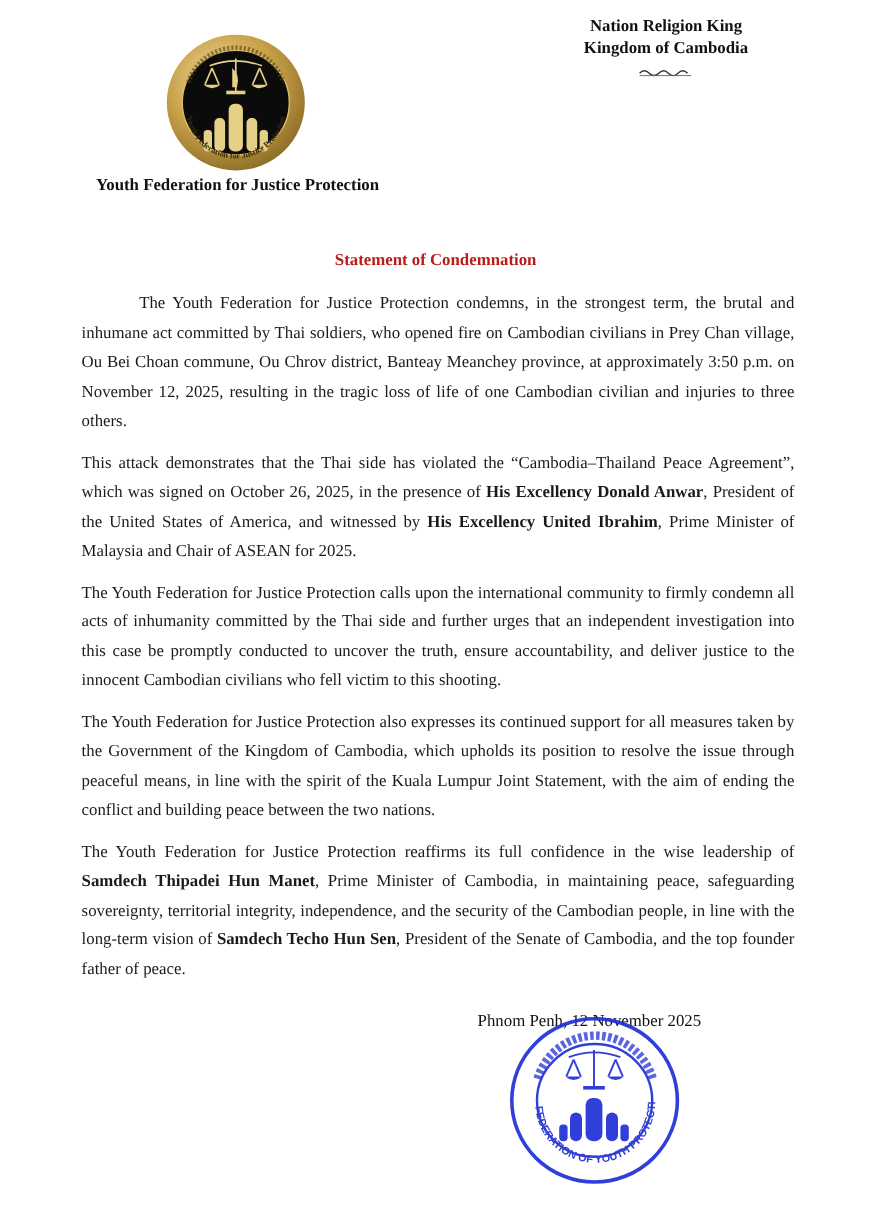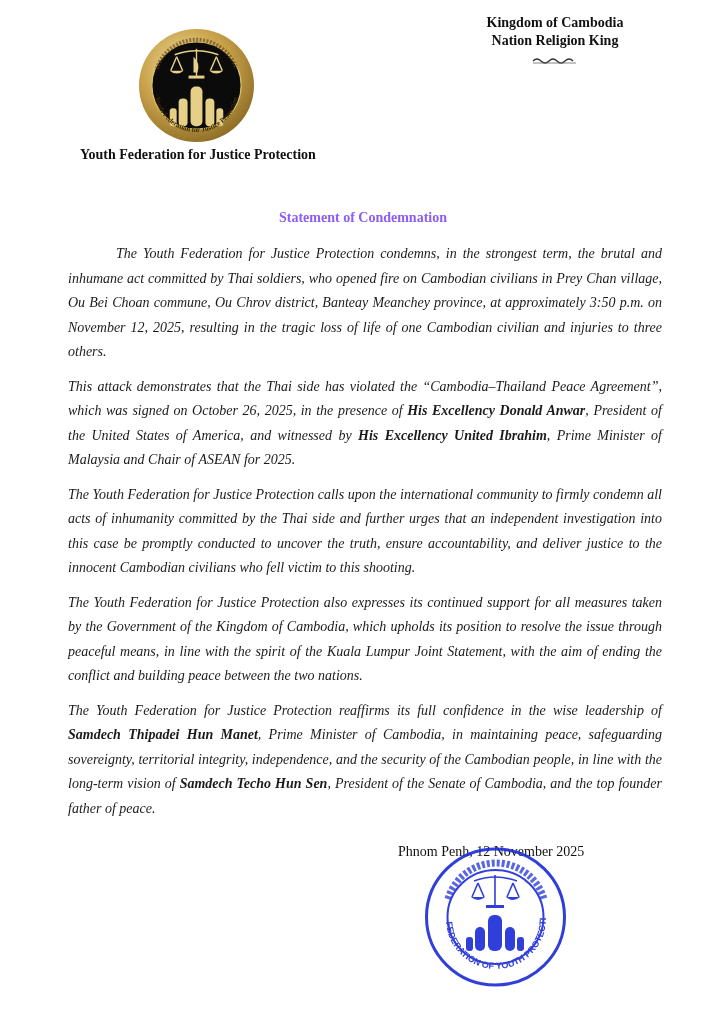--- a/index.html
+++ b/index.html
@@ -4,23 +4,23 @@
   <style>
     html, body { margin: 0; padding: 0; }
     body {
       width: 726px; height: 1024px; background: #ffffff; position: relative; overflow: hidden;
       font-family: "Liberation Serif", "DejaVu Serif", serif; color: #1a1a1a;
     }
     .logo { position: absolute; left: 137px; top: 27px; width: 119px; height: 117px; }
     .org-name { position: absolute; left: 80px; top: 147px; font-weight: bold; font-size: 14px; color: #111; }
     .kingdom { position: absolute; left: 470px; top: 14px; width: 170px; text-align: center; font-weight: bold; font-size: 14px; line-height: 18px; color: #111; }
     .kh-ornament { position: absolute; left: 532px; top: 56px; width: 45px; height: 8px; }
-    .title { position: absolute; left: 0; width: 726px; top: 210px; text-align: center; font-weight: bold; font-size: 14px; color: #8b5cf6; }
+    .title { position: absolute; left: 0; width: 726px; top: 210px; text-align: center; font-weight: bold; font-size: 14px; color: #b91c1c; }
     .body { position: absolute; left: 68px; top: 242px; width: 598px; font-size: 14px; line-height: 24.5px; text-align: justify; }
-    .body p { margin: 0 4px 10px 0; font-style: italic; }
+    .body p { margin: 0 4px 10px 0; }
     .body p.indent { text-indent: 48px; }
     .body b { font-weight: bold; }
     .signoff { position: absolute; left: 398px; top: 844px; font-size: 14px; color: #111; z-index: 1; }
     .stamp { position: absolute; left: 424px; top: 847px; width: 143px; height: 140px; z-index: 2; opacity: 0.92; }
   </style>
 </head>
 <body>
 
 <svg class="logo" viewBox="0 0 120 118">
   <defs>
@@ -56,22 +56,22 @@
   </g>
   <text font-size="7" fill="#3a2a08" font-family="Liberation Serif, serif" font-weight="bold">
     <textPath href="#ringPath" startOffset="5%">Youth Federation for Justice Protection</textPath>
   </text>
   <path d="M 20 42 A 42 42 0 0 1 100 42" stroke="#5a4010" stroke-width="4" stroke-dasharray="2 1.5" fill="none" opacity="0.6"></path>
 </svg>
 
 <div class="org-name">Youth Federation for Justice Protection</div>
 
 <div class="kingdom">
+  <div>Nation Religion King</div>
   <div>Kingdom of Cambodia</div>
-  <div>Nation Religion King</div>
 </div>
 <svg class="kh-ornament" viewBox="0 0 45 8">
   <path d="M1 5 Q 5 1 9 5 T 17 5 T 25 5 T 33 5 T 41 5" stroke="#333" stroke-width="1.2" fill="none"></path>
   <line x1="1" y1="7" x2="44" y2="7" stroke="#666" stroke-width="0.8"></line>
 </svg>
 
 <div class="title">Statement of Condemnation</div>
 
 <div class="body">
   <p class="indent">

